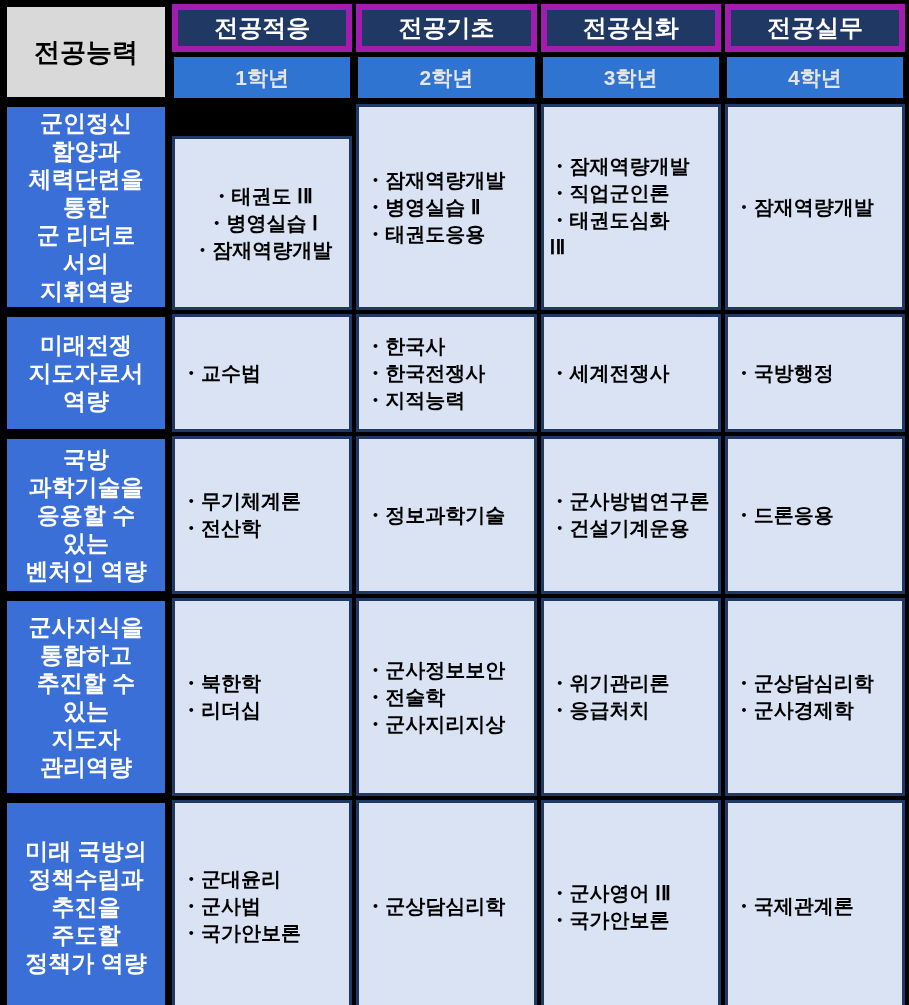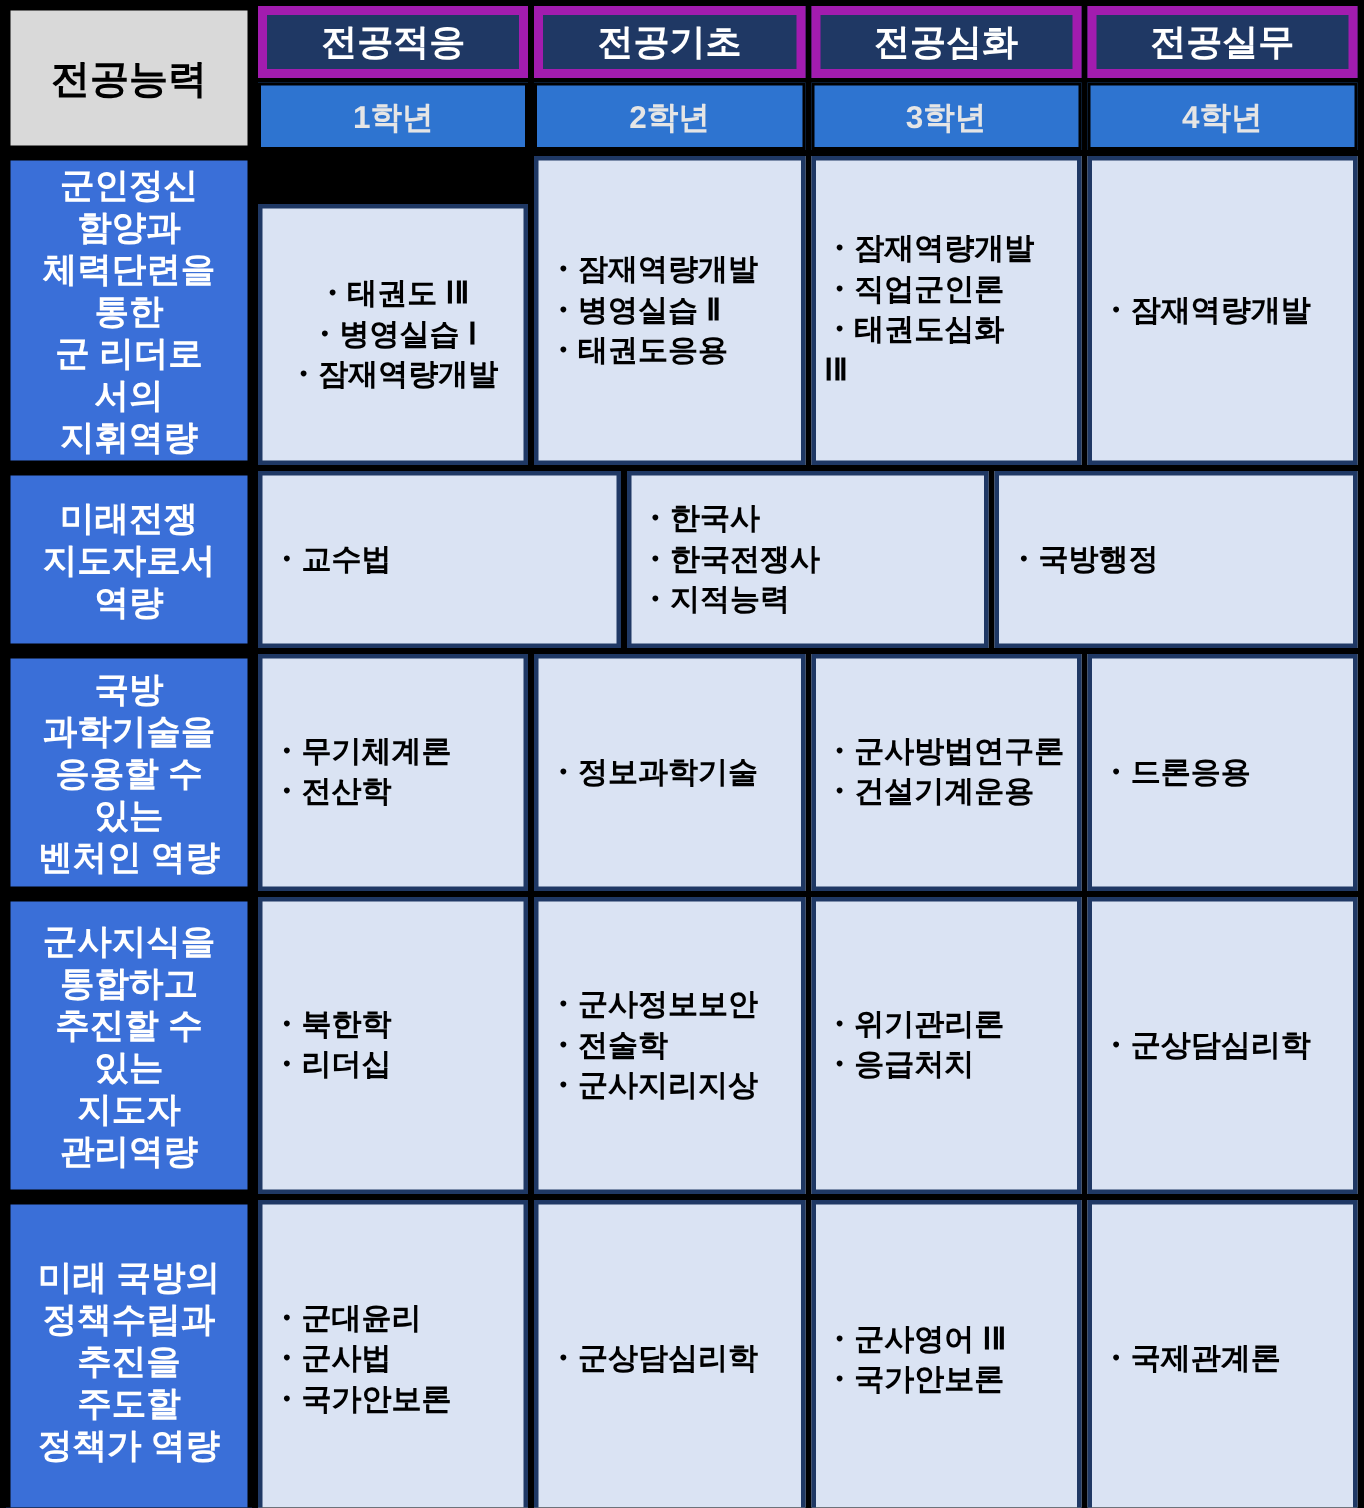--- a/index.html
+++ b/index.html
@@ -199,20 +199,23 @@
 역량</div>
       <div class="cell">
         <div class="item">・교수법</div>
       </div>
       <div class="cell">
         <div class="item">・한국사</div>
         <div class="item">・한국전쟁사</div>
         <div class="item">・지적능력</div>
       </div>
       <div class="cell">
+        <div class="item">・세계전쟁사</div>
+      </div>
+      <div class="cell">
         <div class="item">・국방행정</div>
       </div>
     </div>
 
     <div class="row row-h3">
       <div class="rowlabel">국방
 과학기술을
 응용할 수
 있는
 벤처인 역량</div>
@@ -249,20 +252,21 @@
         <div class="item">・전술학</div>
         <div class="item"></div>
         <div class="item">・군사지리지상</div>
       </div>
       <div class="cell">
         <div class="item">・위기관리론</div>
         <div class="item">・응급처치</div>
       </div>
       <div class="cell">
         <div class="item">・군상담심리학</div>
+        <div class="item">・군사경제학</div>
       </div>
     </div>
 
     <div class="row row-h5">
       <div class="rowlabel">미래 국방의
 정책수립과
 추진을
 주도할
 정책가 역량</div>
       <div class="cell">

